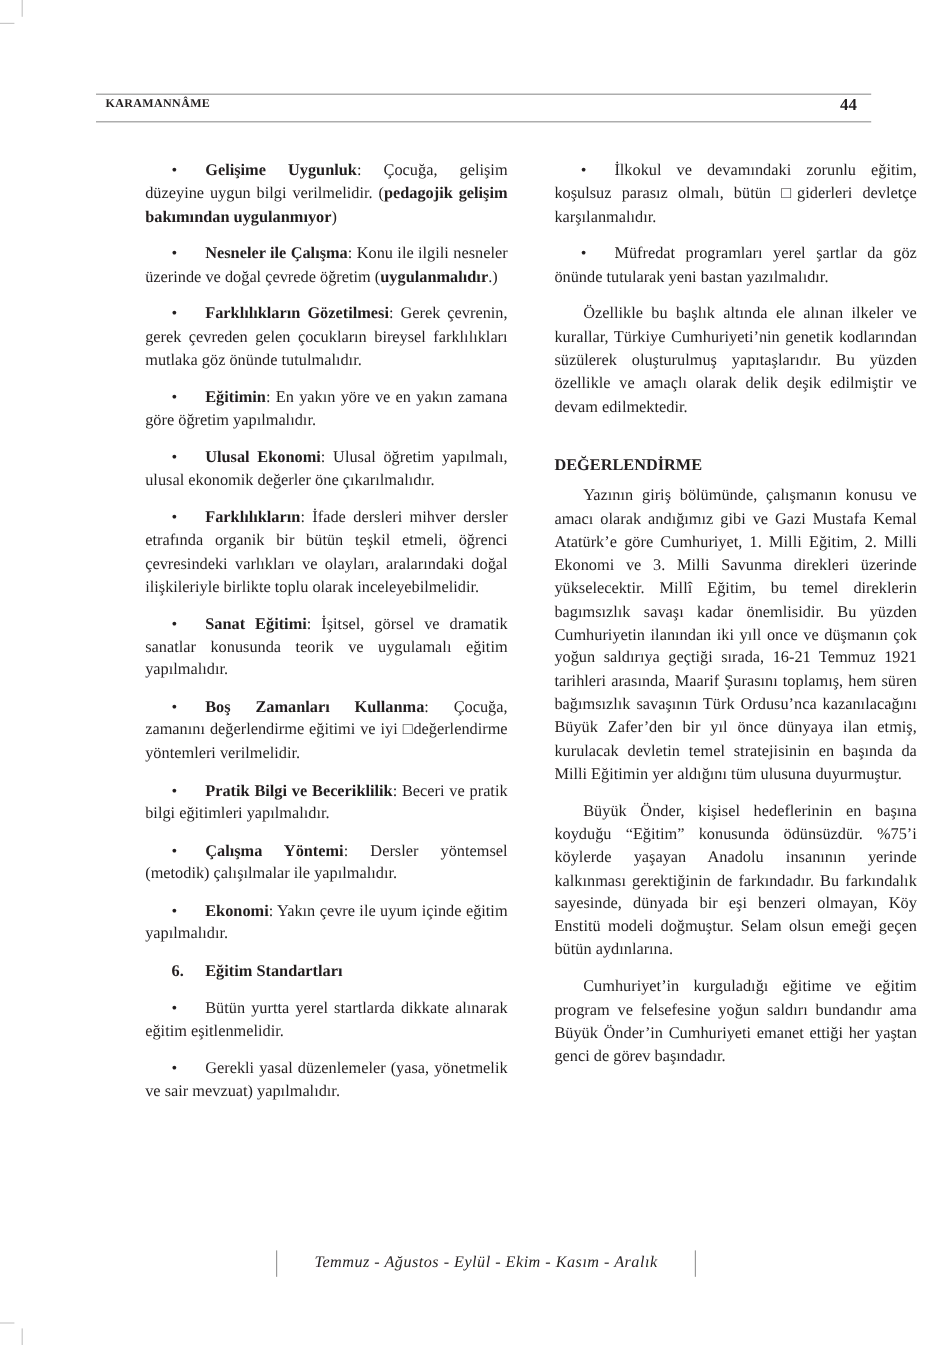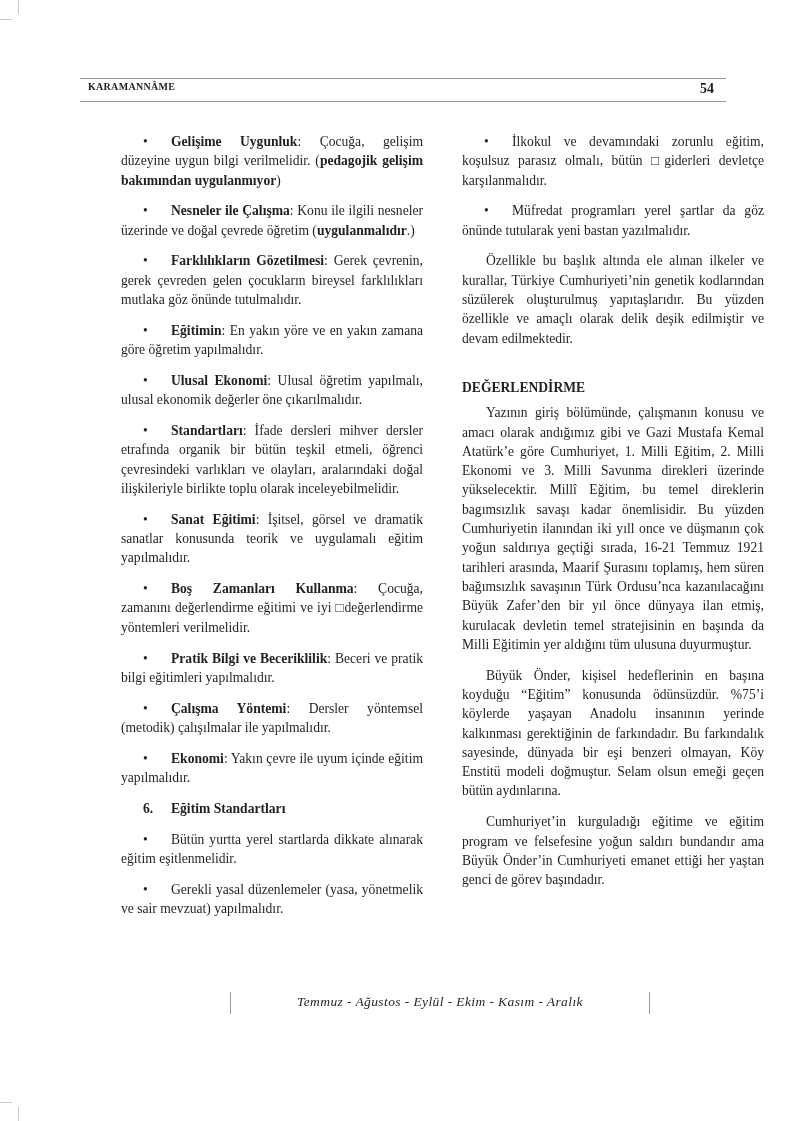--- a/index.html
+++ b/index.html
@@ -14,44 +14,44 @@
   .col.left { left:81px; }
   .col.right { left:422px; }
   .col p { margin:0 0 11.5px 0; }
   .bul { text-indent:22px; }
   .bul .dot { display:inline-block; width:28px; text-indent:0; }
   .indent { text-indent:24px; }
   .heading { font-weight:bold; margin-top:30px !important; margin-bottom:6px !important; }
   .numh { font-weight:bold; text-indent:22px; }
   .numh .n { display:inline-block; width:28px; text-indent:0; }
   b { font-weight:bold; }
-  .footer { position:absolute; top:992px; left:230px; width:420px; height:22px; }
+  .footer { position:absolute; top:1042px; left:230px; width:350px; height:22px; }
   .footer .bar { position:absolute; top:0; width:1px; height:22px; background:#9a9a9a; }
   .footer .txt { position:absolute; left:0; right:0; top:2px; text-align:center; font-style:italic; font-size:13.5px; letter-spacing:0.4px; }
 </style>
 </head>
 <body>
 
 <div class="crop" style="left:18px;top:0;width:1px;height:14px;"></div>
 <div class="crop" style="left:0;top:19px;width:12px;height:1px;"></div>
 <div class="crop" style="left:0;top:1102px;width:12px;height:1px;"></div>
 <div class="crop" style="left:18px;top:1107px;width:1px;height:14px;"></div>
 
 <div class="header">
   <span class="title">KARAMANNÂME</span>
-  <span class="pnum">54</span>
+  <span class="pnum">44</span>
 </div>
 
 <div class="col left">
   <p class="bul"><span class="dot">•</span><b>Gelişime Uygunluk</b><span>: Çocuğa, gelişim düzeyine uygun bilgi verilmelidir. (</span><b>pedagojik gelişim bakımından uygulanmıyor</b><span>)</span></p>
   <p class="bul"><span class="dot">•</span><b>Nesneler ile Çalışma</b><span>: Konu ile ilgili nesneler üzerinde ve doğal çevrede öğretim (</span><b>uygulanmalıdır</b><span>.)</span></p>
   <p class="bul"><span class="dot">•</span><b>Farklılıkların Gözetilmesi</b><span>: Gerek çevrenin, gerek çevreden gelen çocukların bireysel farklılıkları mutlaka göz önünde tutulmalıdır.</span></p>
   <p class="bul"><span class="dot">•</span><b>Eğitimin</b><span>: En yakın yöre ve en yakın zamana göre öğretim yapılmalıdır.</span></p>
   <p class="bul"><span class="dot">•</span><b>Ulusal Ekonomi</b><span>: Ulusal öğretim yapılmalı, ulusal ekonomik değerler öne çıkarılmalıdır.</span></p>
-  <p class="bul"><span class="dot">•</span><b>Standartları</b><span>: İfade dersleri mihver dersler etrafında organik bir bütün teşkil etmeli, öğrenci çevresindeki varlıkları ve olayları, aralarındaki doğal ilişkileriyle birlikte toplu olarak inceleyebilmelidir.</span></p>
+  <p class="bul"><span class="dot">•</span><b>Farklılıkların</b><span>: İfade dersleri mihver dersler etrafında organik bir bütün teşkil etmeli, öğrenci çevresindeki varlıkları ve olayları, aralarındaki doğal ilişkileriyle birlikte toplu olarak inceleyebilmelidir.</span></p>
   <p class="bul"><span class="dot">•</span><b>Sanat Eğitimi</b><span>: İşitsel, görsel ve dramatik sanatlar konusunda teorik ve uygulamalı eğitim yapılmalıdır.</span></p>
   <p class="bul"><span class="dot">•</span><b>Boş Zamanları Kullanma</b><span>: Çocuğa, zamanını değerlendirme eğitimi ve iyi □değerlendirme yöntemleri verilmelidir.</span></p>
   <p class="bul"><span class="dot">•</span><b>Pratik Bilgi ve Beceriklilik</b><span>: Beceri ve pratik bilgi eğitimleri yapılmalıdır.</span></p>
   <p class="bul"><span class="dot">•</span><b>Çalışma Yöntemi</b><span>: Dersler yöntemsel (metodik) çalışılmalar ile yapılmalıdır.</span></p>
   <p class="bul"><span class="dot">•</span><b>Ekonomi</b><span>: Yakın çevre ile uyum içinde eğitim yapılmalıdır.</span></p>
   <p class="numh"><span class="n">6.</span><span>Eğitim Standartları</span></p>
   <p class="bul"><span class="dot">•</span><span>Bütün yurtta yerel startlarda dikkate alınarak eğitim eşitlenmelidir.</span></p>
   <p class="bul"><span class="dot">•</span><span>Gerekli yasal düzenlemeler (yasa, yönetmelik ve sair mevzuat) yapılmalıdır.</span></p>
 </div>
 

